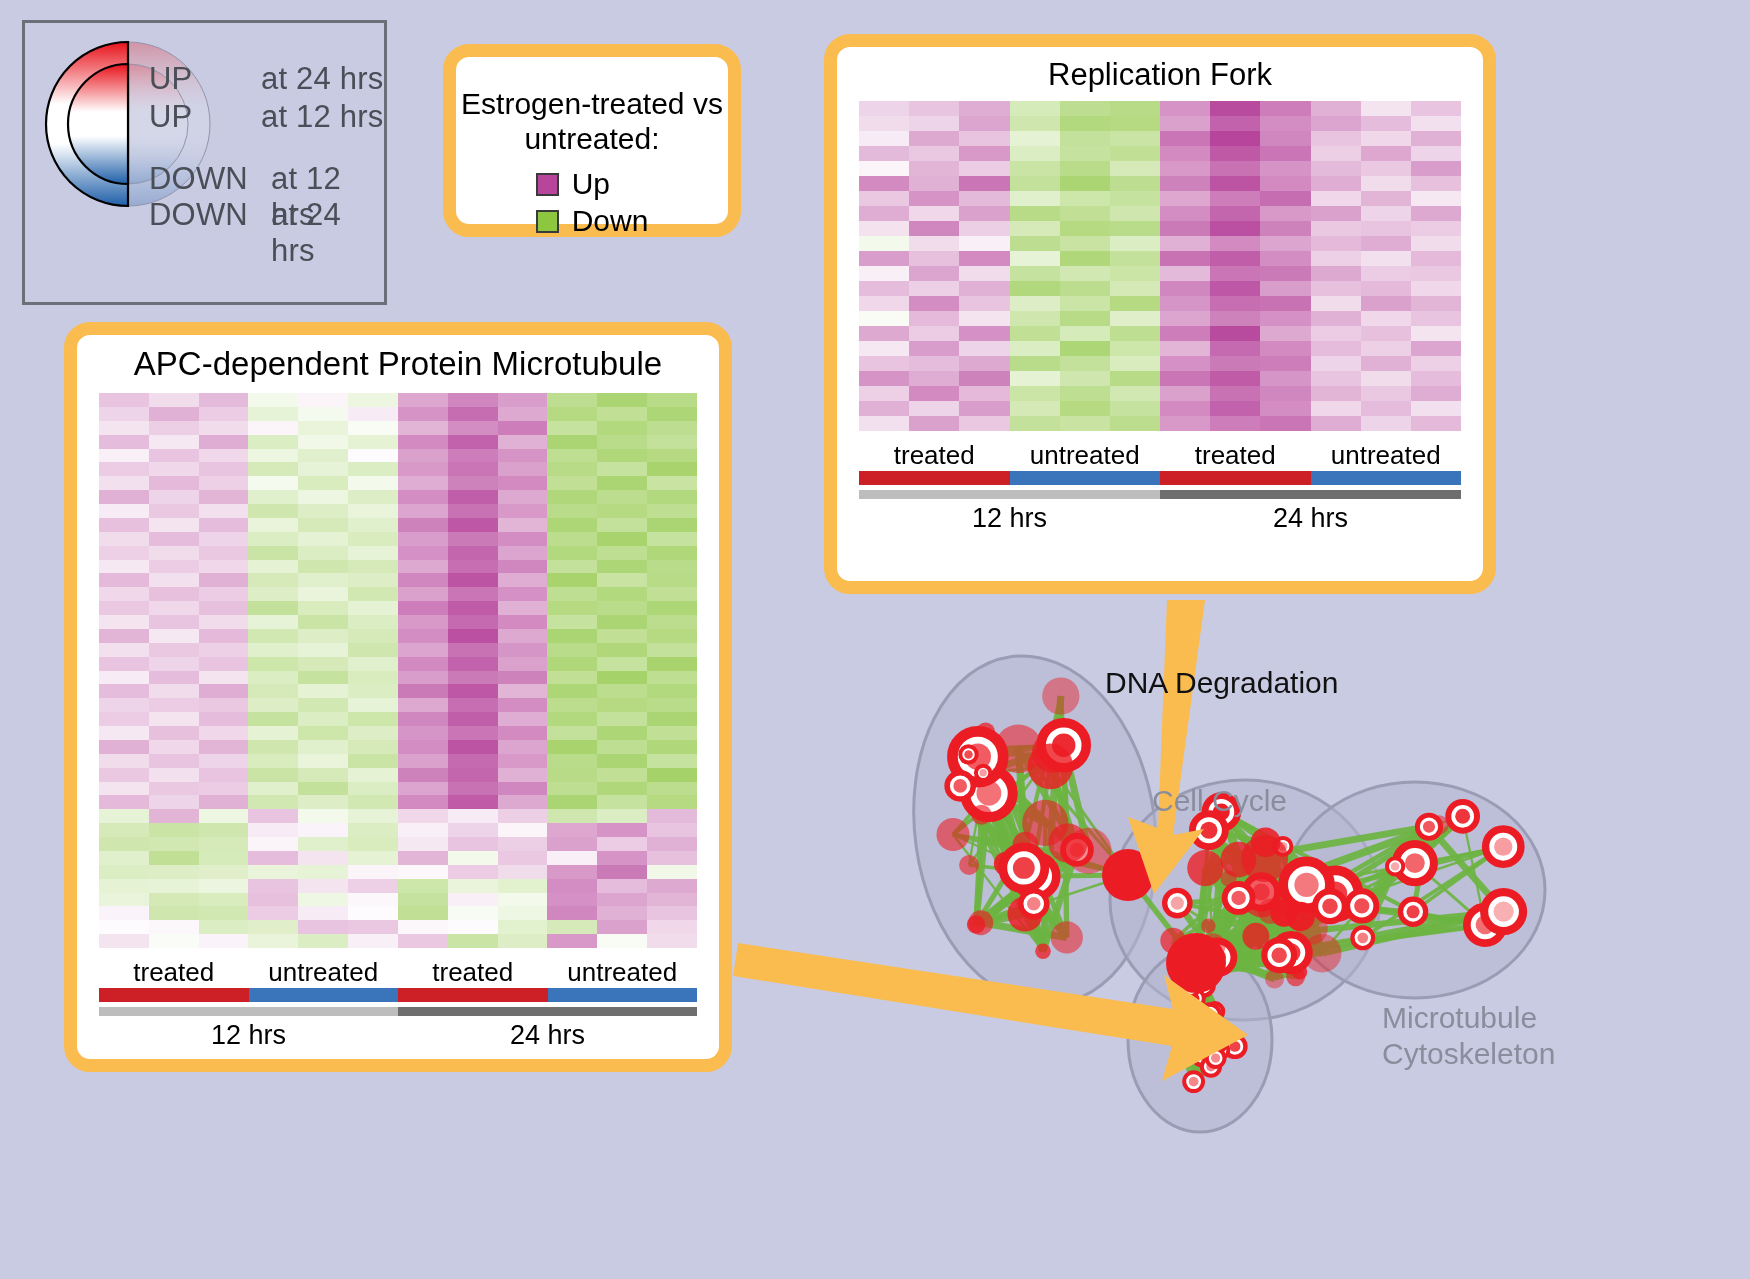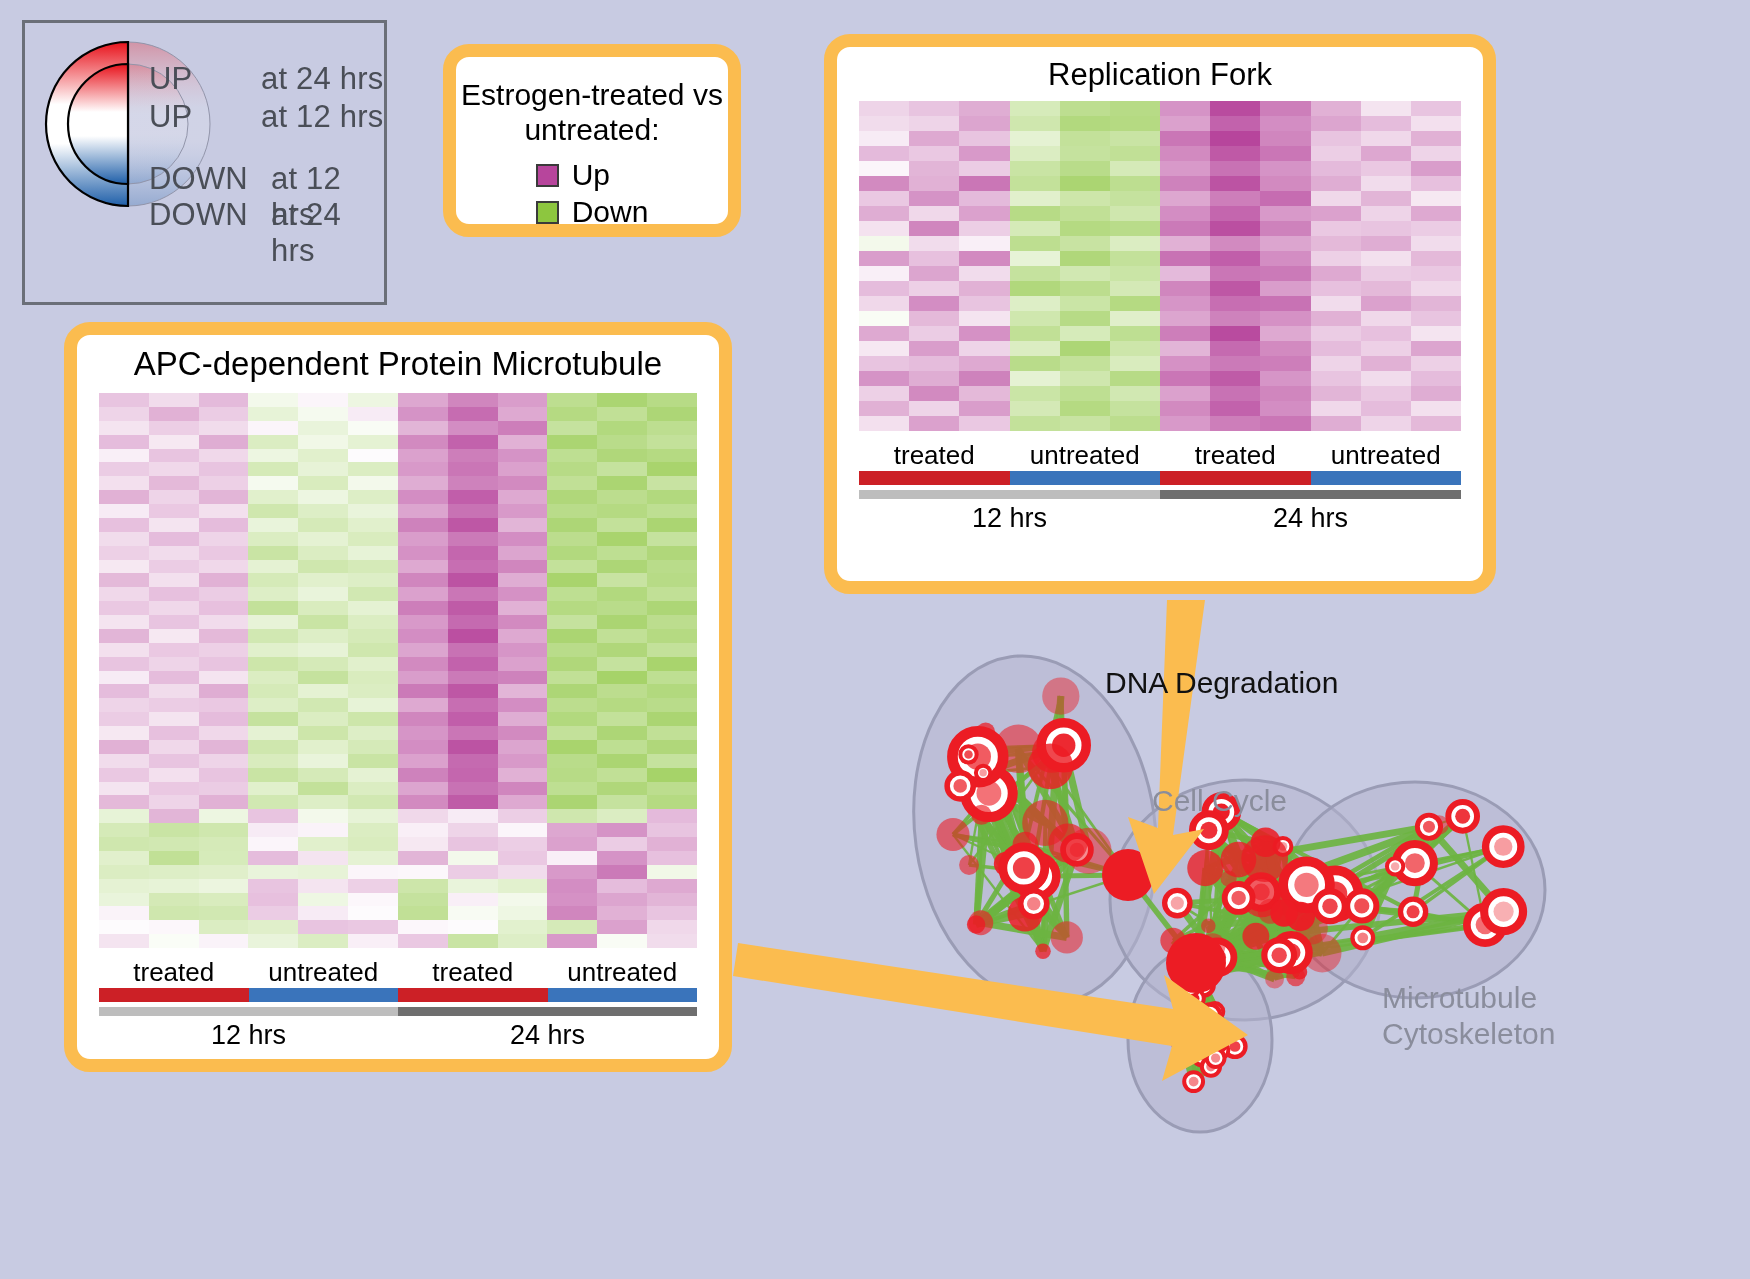--- a/index.html
+++ b/index.html
@@ -27,21 +27,21 @@
   }
   .legend-circle{position:absolute;left:18px;top:14px;width:170px;height:175px;}
   .legend-rowtext{position:absolute;color:#4a4e57;font-size:31px;letter-spacing:.2px;}
   .legend-foot{
     position:absolute;left:0;right:0;top:196px;text-align:center;
     color:#4a4e57;font-size:29px;line-height:37px;
   }
 
   
   .key-panel{left:443px;top:44px;width:298px;height:193px;}
-  .key-inner{padding:20px 0 0 0;text-align:center;}
+  .key-inner{padding:29px 0 0 0;text-align:center;}
   .key-title{font-size:30px;line-height:35px;color:#000;font-weight:400;}
   .key-rows{margin-top:8px;display:inline-block;text-align:left;}
   .key-row{display:flex;align-items:center;gap:13px;margin-top:3px;}
   .key-swatch{width:23px;height:23px;border:2px solid #3a3a3a;box-sizing:border-box;}
   .key-label{font-size:30px;color:#000;}
 
   
   .hm-title{text-align:center;font-size:31px;color:#000;margin-top:10px;font-weight:400;}
   .hm-title.big{font-size:33px;}
   .hm-grid{display:grid;}
@@ -1404,16 +1404,16 @@
       <circle cx="1196" cy="963" r="30" fill="#ec1c24" fill-opacity="1.00"></circle>
     </svg>
 
   <svg width="1750" height="1279" style="position:absolute;left:0;top:0;pointer-events:none;">
     <polygon points="1167,600 1205,600 1173,835 1204,829 1154,894 1128,817 1158,828" fill="#fbbc4f"></polygon>
     <polygon points="738,943 1173,1009 1164,975 1248,1035 1162,1081 1172,1046 733,976" fill="#fbbc4f"></polygon>
   </svg>
 
   <div class="net-label dark" style="left:1105px;top:665px;">DNA Degradation</div>
   <div class="net-label grey" style="left:1152px;top:783px;">Cell Cycle</div>
-  <div class="net-label grey" style="left:1382px;top:980px;">Microtubule
+  <div class="net-label grey" style="left:1382px;top:1000px;">Microtubule
 Cytoskeleton</div>
 
 </div>
 
 </body></html>

